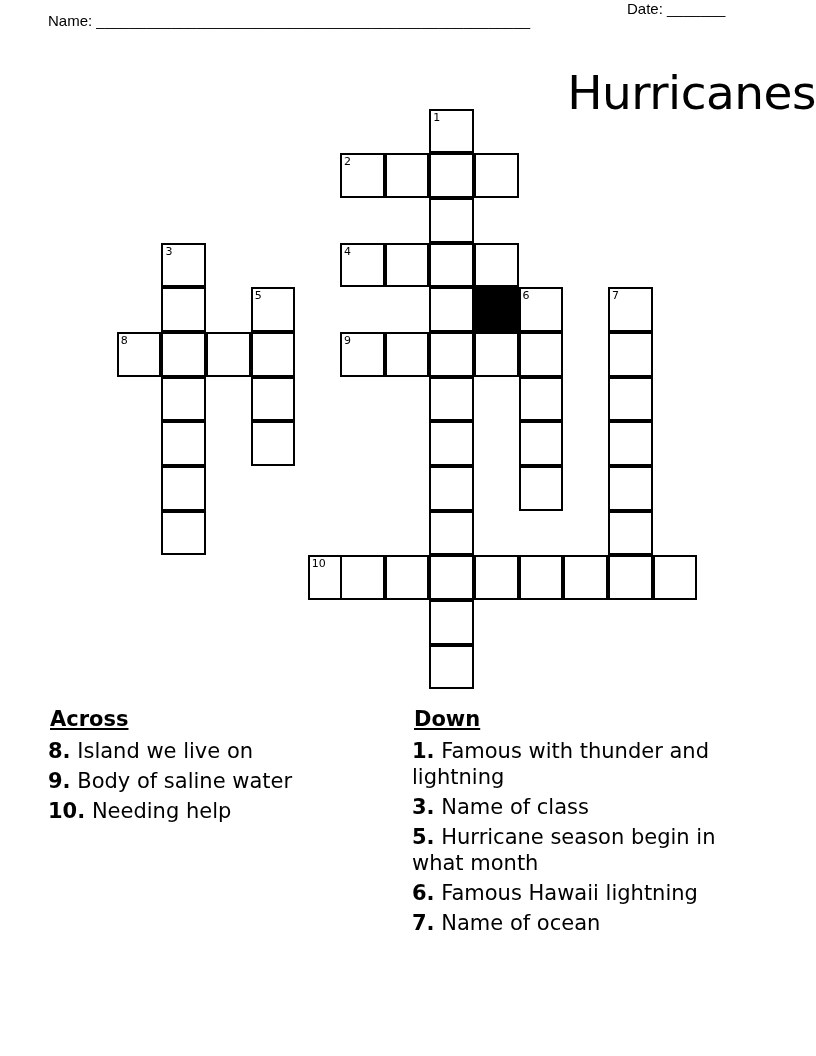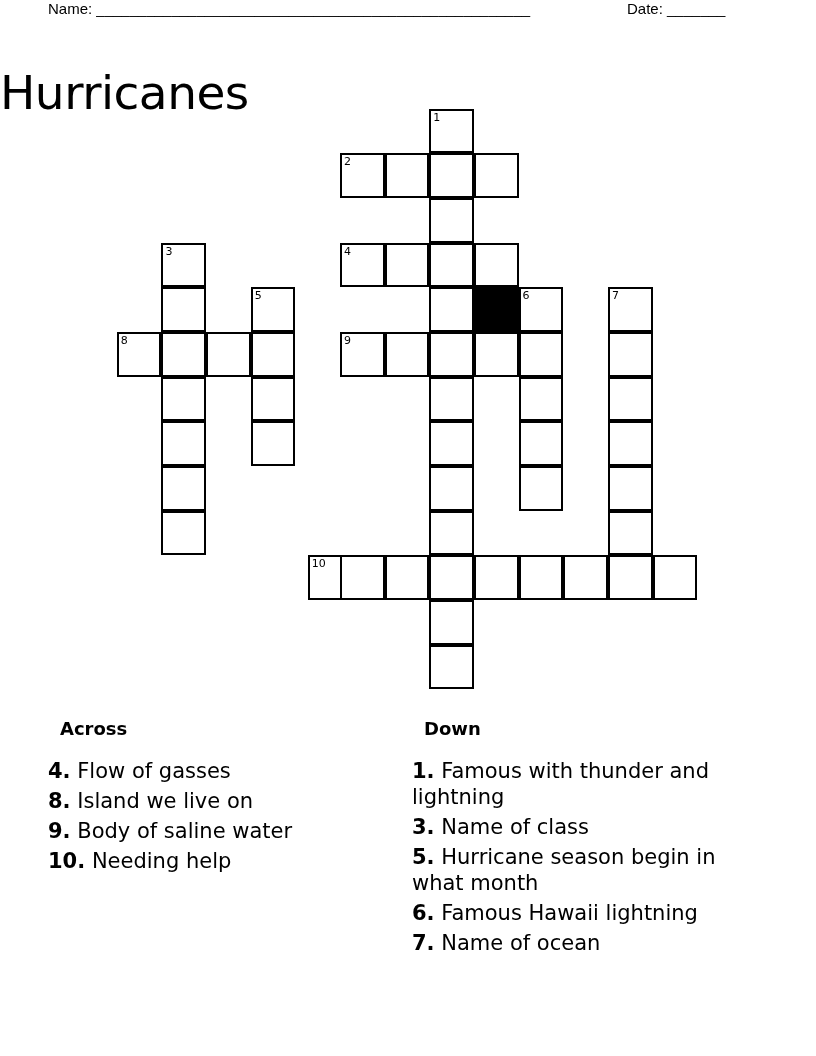--- a/index.html
+++ b/index.html
@@ -1,27 +1,27 @@
 <!DOCTYPE html>
 <html><head>
 <meta charset="utf-8">
 <style>
   html, body { margin:0; padding:0; background:#ffffff; }
   body { width:816px; height:1056px; position:relative; overflow:hidden; font-family:"DejaVu Sans", sans-serif; color:#000; }
-  .header-line { position:absolute; top:0; left:48px; font-family:"Liberation Sans", sans-serif; font-size:15px; line-height:18px; white-space:pre; }
+  .header-line { position:absolute; top:12px; left:48px; font-family:"Liberation Sans", sans-serif; font-size:15px; line-height:18px; white-space:pre; }
   .date-line { position:absolute; top:0; left:627px; font-family:"Liberation Sans", sans-serif; font-size:15px; line-height:18px; white-space:pre; }
-  .title { position:absolute; top:32px; left:0; width:816px; text-align:left; font-family:"DejaVu Sans", sans-serif; font-size:47px; line-height:60px; font-weight:normal; letter-spacing:-0.5px; }
+  .title { position:absolute; top:32px; left:0; width:816px; text-align:right; font-family:"DejaVu Sans", sans-serif; font-size:47px; line-height:60px; font-weight:normal; letter-spacing:-0.5px; }
   .grid { position:absolute; left:0; top:0; width:816px; height:700px; }
   .cell { position:absolute; width:44.65px; height:44.65px; box-sizing:border-box; border:2.5px solid #000; margin-left:-1.25px; margin-top:-1.25px; background:#fff; }
   .cell.black { background:#000; }
   .cell .num { position:absolute; top:1px; left:2px; font-family:"DejaVu Sans", sans-serif; font-size:11px; line-height:12px; }
   .clues { position:absolute; top:702px; font-family:"DejaVu Sans", sans-serif; font-size:21px; line-height:30px; }
   .clues.across { left:48px; width:340px; }
   .clues.down { left:412px; width:340px; }
-  .clues h2 { margin:12px; font-size:18px; line-height:30px; font-weight:bold; }
+  .clues h2 { margin:2px; font-size:21px; line-height:30px; font-weight:bold; text-decoration:underline; }
   .clue { margin:0; line-height:26px; padding:2px 0; }
   .clue b { font-weight:bold; }
 </style>
 </head>
 <body>
 
 <div class="header-line">Name: ____________________________________________________</div>
 <div class="date-line">Date: _______</div>
 
 <h1 class="title">Hurricanes</h1>
@@ -99,21 +99,20 @@
     <div class="cell" style="left: 385.9px; top: 556.5px;"></div>
     <div class="cell" style="left: 475.2px; top: 556.5px;"></div>
     <div class="cell" style="left: 519.85px; top: 556.5px;"></div>
     <div class="cell" style="left: 564.5px; top: 556.5px;"></div>
     <div class="cell" style="left: 653.8px; top: 556.5px;"></div>
     <div class="cell black" style="left: 475.2px; top: 288.6px;"></div>
   </div>
 
 <div class="clues across">
   <h2>Across</h2>
-  <p class="clue"><b>4.</b><span> Flow of gasses</span></p>
   <p class="clue"><b>8.</b><span> Island we live on</span></p>
   <p class="clue"><b>9.</b><span> Body of saline water</span></p>
   <p class="clue"><b>10.</b><span> Needing help</span></p>
 </div>
 
 <div class="clues down">
   <h2>Down</h2>
   <p class="clue"><b>1.</b><span> Famous with thunder and lightning</span></p>
   <p class="clue"><b>3.</b><span> Name of class</span></p>
   <p class="clue"><b>5.</b><span> Hurricane season begin in what month</span></p>

